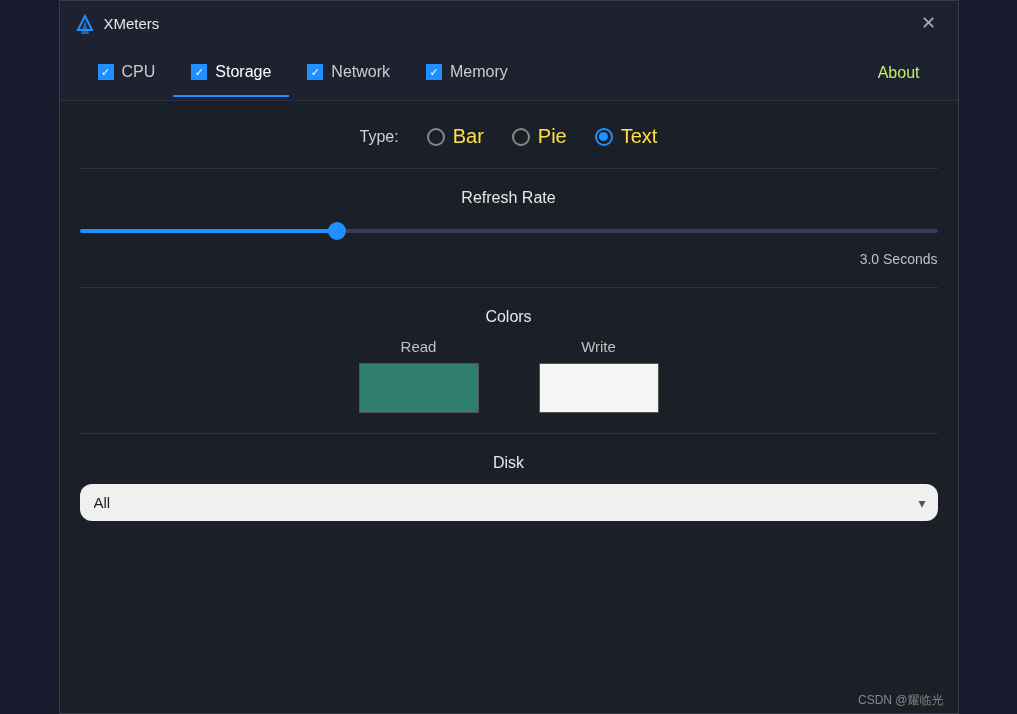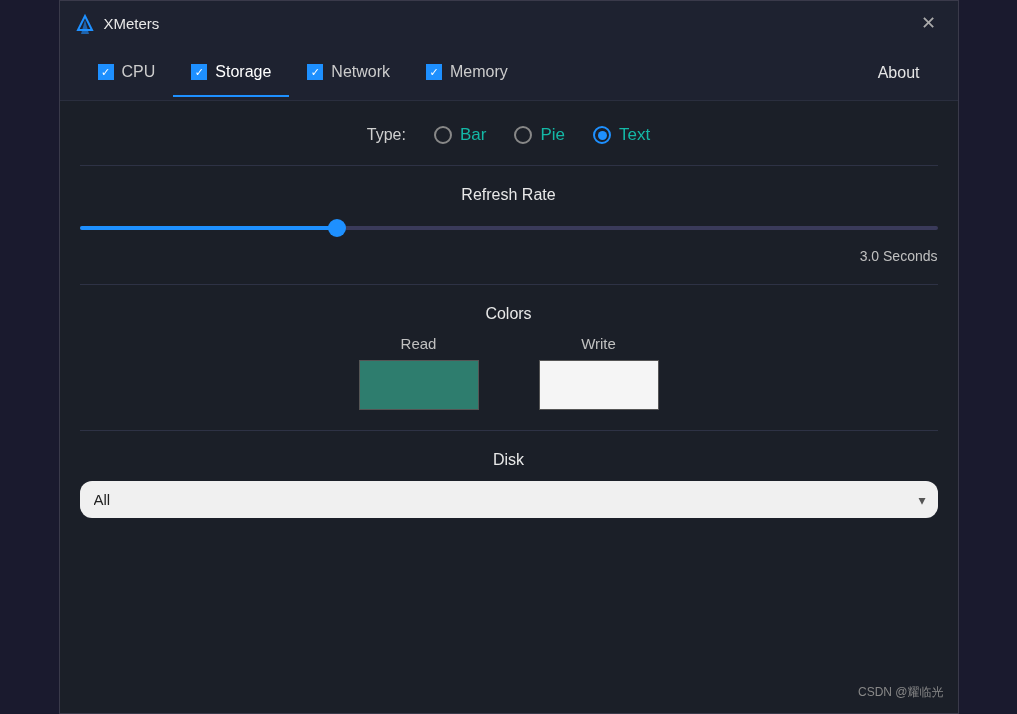--- a/index.html
+++ b/index.html
@@ -102,21 +102,21 @@
       display: inline-flex;
       align-items: center;
       justify-content: center;
       color: white;
       font-size: 11px;
     }
 
     .nav-spacer { flex: 1; }
 
     .nav-about {
-      color: #e5e5e5;
+      color: #bef264;
       font-size: 16px;
       cursor: pointer;
       padding: 14px 18px;
     }
 
     
     .content {
       flex: 1;
       padding: 24px 20px 20px;
       display: flex;
@@ -138,22 +138,22 @@
 
     .type-label {
       color: #d0d0d0;
       font-size: 16px;
     }
 
     .radio-option {
       display: flex;
       align-items: center;
       gap: 8px;
-      color: #14b8a6;
-      font-size: 17px;
+      color: #fde047;
+      font-size: 20px;
       cursor: pointer;
     }
 
     .radio-circle {
       width: 18px;
       height: 18px;
       border-radius: 50%;
       border: 2px solid #888;
       background: transparent;
       display: flex;
@@ -296,21 +296,21 @@
     
     .divider {
       width: 100%;
       height: 1px;
       background: #2e3245;
     }
 
     
     .watermark {
       position: absolute;
-      bottom: 12px;
+      bottom: 4px;
       right: 14px;
       color: #888;
       font-size: 12px;
     }
   </style>
 </head>
 <body>
 
 <div class="window">
 

